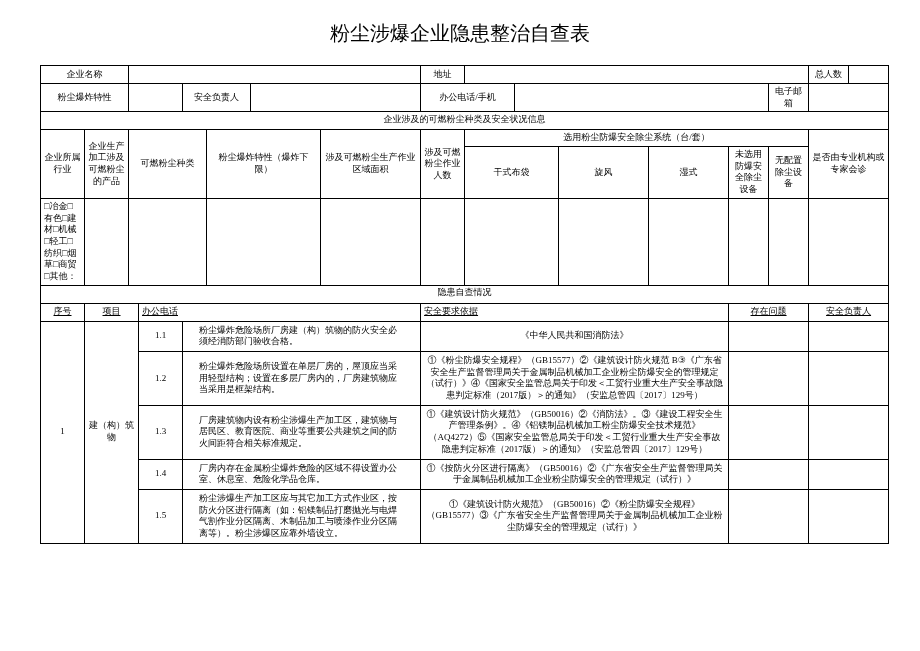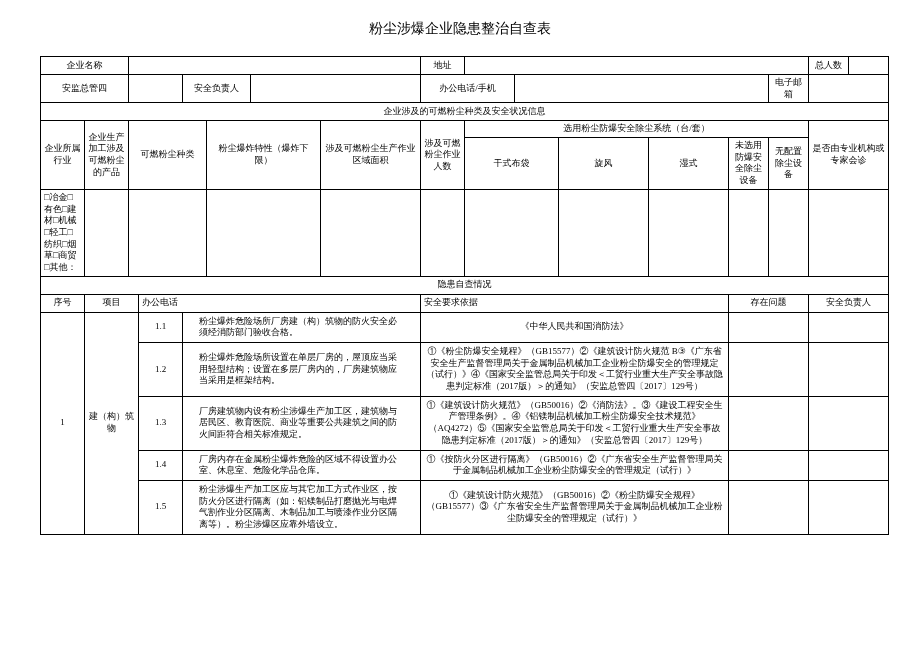--- a/index.html
+++ b/index.html
@@ -5,21 +5,21 @@
     * { box-sizing: border-box; margin: 0; padding: 0; }
     body {
       font-family: "SimSun", "宋体", serif;
       font-size: 9px;
       background: #fff;
       padding: 20px 40px;
       width: 920px;
     }
     h1 {
       text-align: center;
-      font-size: 14px;
+      font-size: 20px;
       font-weight: normal;
       margin-bottom: 18px;
       font-family: "SimSun", serif;
     }
     table {
       border-collapse: collapse;
       width: 100%;
       table-layout: fixed;
     }
     td, th {
@@ -27,22 +27,22 @@
       padding: 2px 3px;
       text-align: center;
       vertical-align: middle;
       font-weight: normal;
       word-wrap: break-word;
       line-height: 1.3;
     }
     .left { text-align: left; }
     .tall { height: 70px; }
     .header-row td { height: 18px; text-align: center; }
-    .info-row td { height: 18px; }
-    .section-title td { height: 18px; }
+    .info-row td { height: 18px; text-decoration: underline; }
+    .section-title td { height: 18px; font-family: Liberation Mono, monospace; }
     .checklist-req { text-align: left; padding: 3px 16px; }
     .checklist-basis { text-align: center; padding: 3px 4px; }
   </style>
 </head>
 <body>
 
 <h1>粉尘涉爆企业隐患整治自查表</h1>
 
 <table>
   <colgroup>
@@ -70,21 +70,21 @@
   <tbody>
       <tr class="header-row">
     <td colspan="2">企业名称</td>
     <td colspan="6"></td>
     <td>地址</td>
     <td colspan="8"></td>
     <td>总人数</td>
     <td></td>
   </tr>
   <tr class="header-row">
-    <td colspan="2">安监总管四</td>
+    <td colspan="2">粉尘爆炸特性</td>
     <td colspan="2"></td>
     <td colspan="2">安全负责人</td>
     <td colspan="2"></td>
     <td colspan="2">办公电话/手机</td>
     <td colspan="6"></td>
     <td>电子邮箱</td>
     <td colspan="2"></td>
   </tr>
 
   <tr class="section-title">

